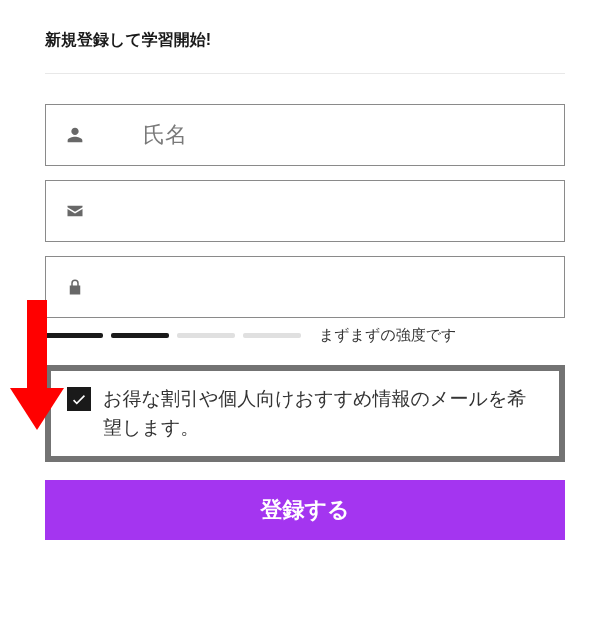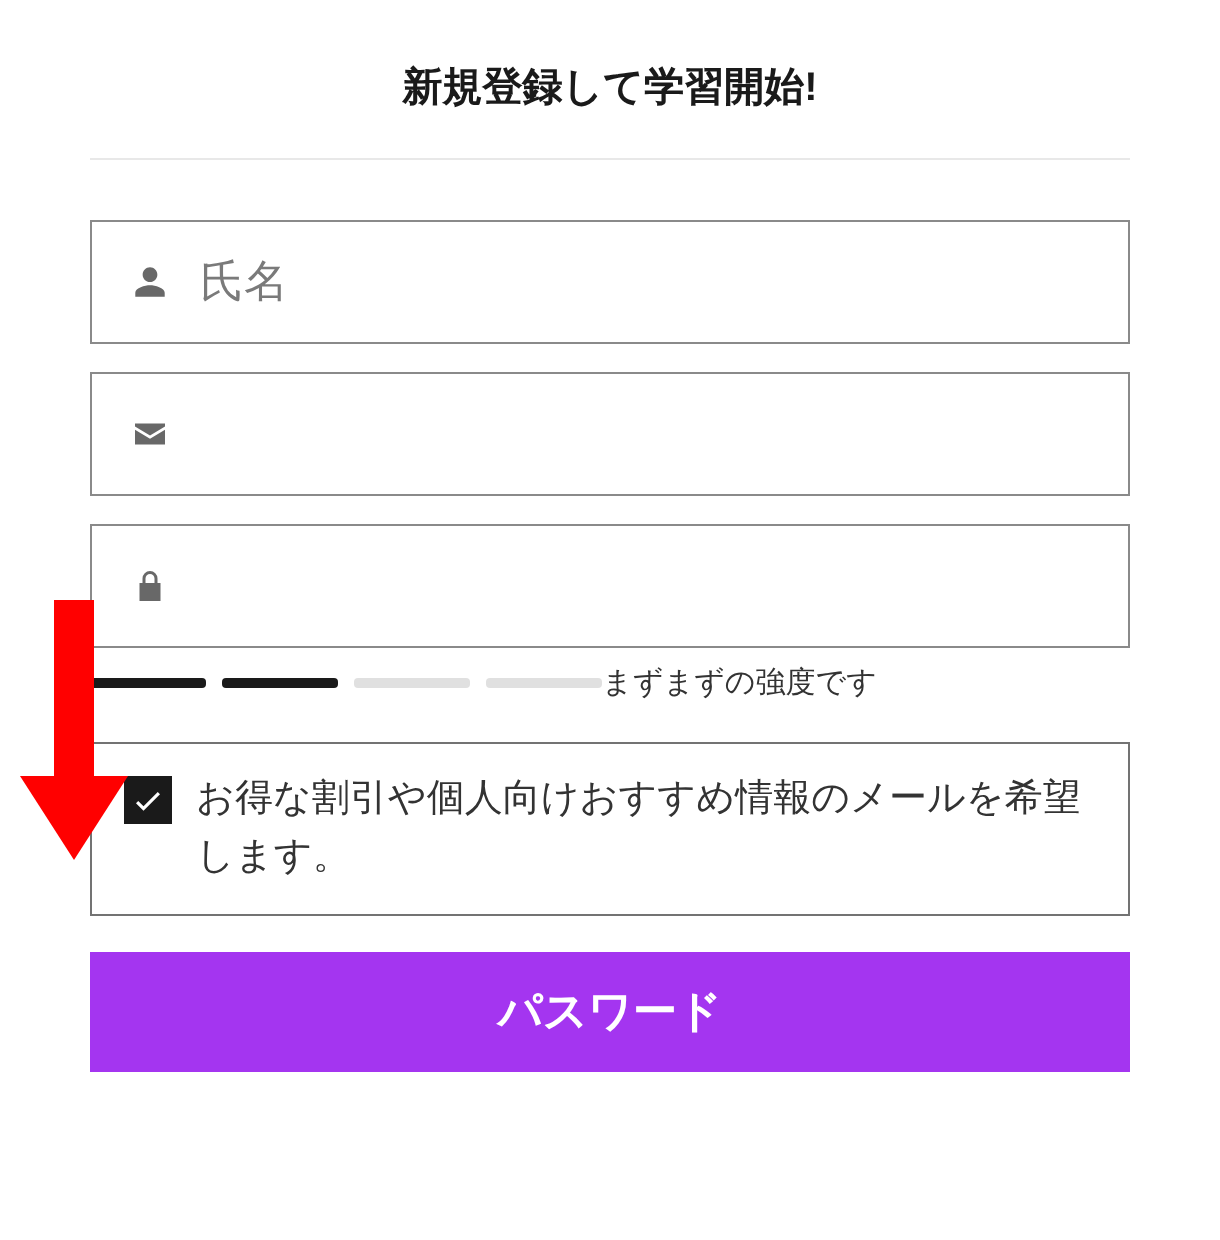--- a/index.html
+++ b/index.html
@@ -11,39 +11,39 @@
       font-family: -apple-system, BlinkMacSystemFont, "Segoe UI", "Hiragino Sans", "Meiryo", sans-serif;
       width: 610px;
       height: 620px;
       background: #fff;
       position: relative;
     }
     .container {
       padding: 30px 45px 30px 45px;
     }
     .title {
-      font-size: 20px;
+      font-size: 16px;
       font-weight: 700;
       color: #1a1a1a;
       margin-bottom: 22px;
-      text-align: center;
     }
     .divider {
       border: none;
       border-top: 1px solid #e8e8e8;
       margin-bottom: 30px;
     }
     .field-row {
       display: flex;
       align-items: center;
       border: 1px solid #8a8a8a;
       height: 62px;
       margin-bottom: 14px;
       padding: 0 18px;
       background: #fff;
+      gap: 43px;
     }
     .field-icon {
       width: 22px;
       height: 22px;
       color: #686868;
       flex-shrink: 0;
       margin-right: 14px;
       display: flex;
       align-items: center;
       justify-content: center;
@@ -78,25 +78,26 @@
     .strength-bar {
       width: 58px;
       height: 5px;
       background: #e0e0e0;
       border-radius: 2px;
     }
     .strength-bar.filled {
       background: #1a1a1a;
     }
     .strength-text {
+      margin-left: 18px;
       font-size: 15px;
       color: #333;
     }
     .highlight-box {
-      border: 1px solid #737373;
+      border: 6px solid #737373;
       padding: 14px 16px;
       margin-bottom: 18px;
       display: flex;
       align-items: flex-start;
     }
     .checkbox-wrap {
       width: 24px;
       height: 24px;
       background: #1a1a1a;
       display: flex;
@@ -179,19 +180,19 @@
 
   <div class="highlight-box">
     <span class="checkbox-wrap">
       <svg viewBox="0 0 24 24">
           <path d="M9 16.2l-3.5-3.5L4 14.2 9 19.2 20 8.2 18.5 6.7z"></path>
         </svg>
     </span>
     <span class="checkbox-label">お得な割引や個人向けおすすめ情報のメールを希望します。</span>
   </div>
 
-  <button class="submit-btn">パスワード</button>
+  <button class="submit-btn">登録する</button>
 </div>
 
 <svg class="annotation-arrow" viewBox="0 0 54 130">
   <rect x="17" y="0" width="20" height="90" fill="#ff0000"></rect>
   <polygon points="0,88 54,88 27,130" fill="#ff0000"></polygon>
 </svg>
 
 </body></html>

